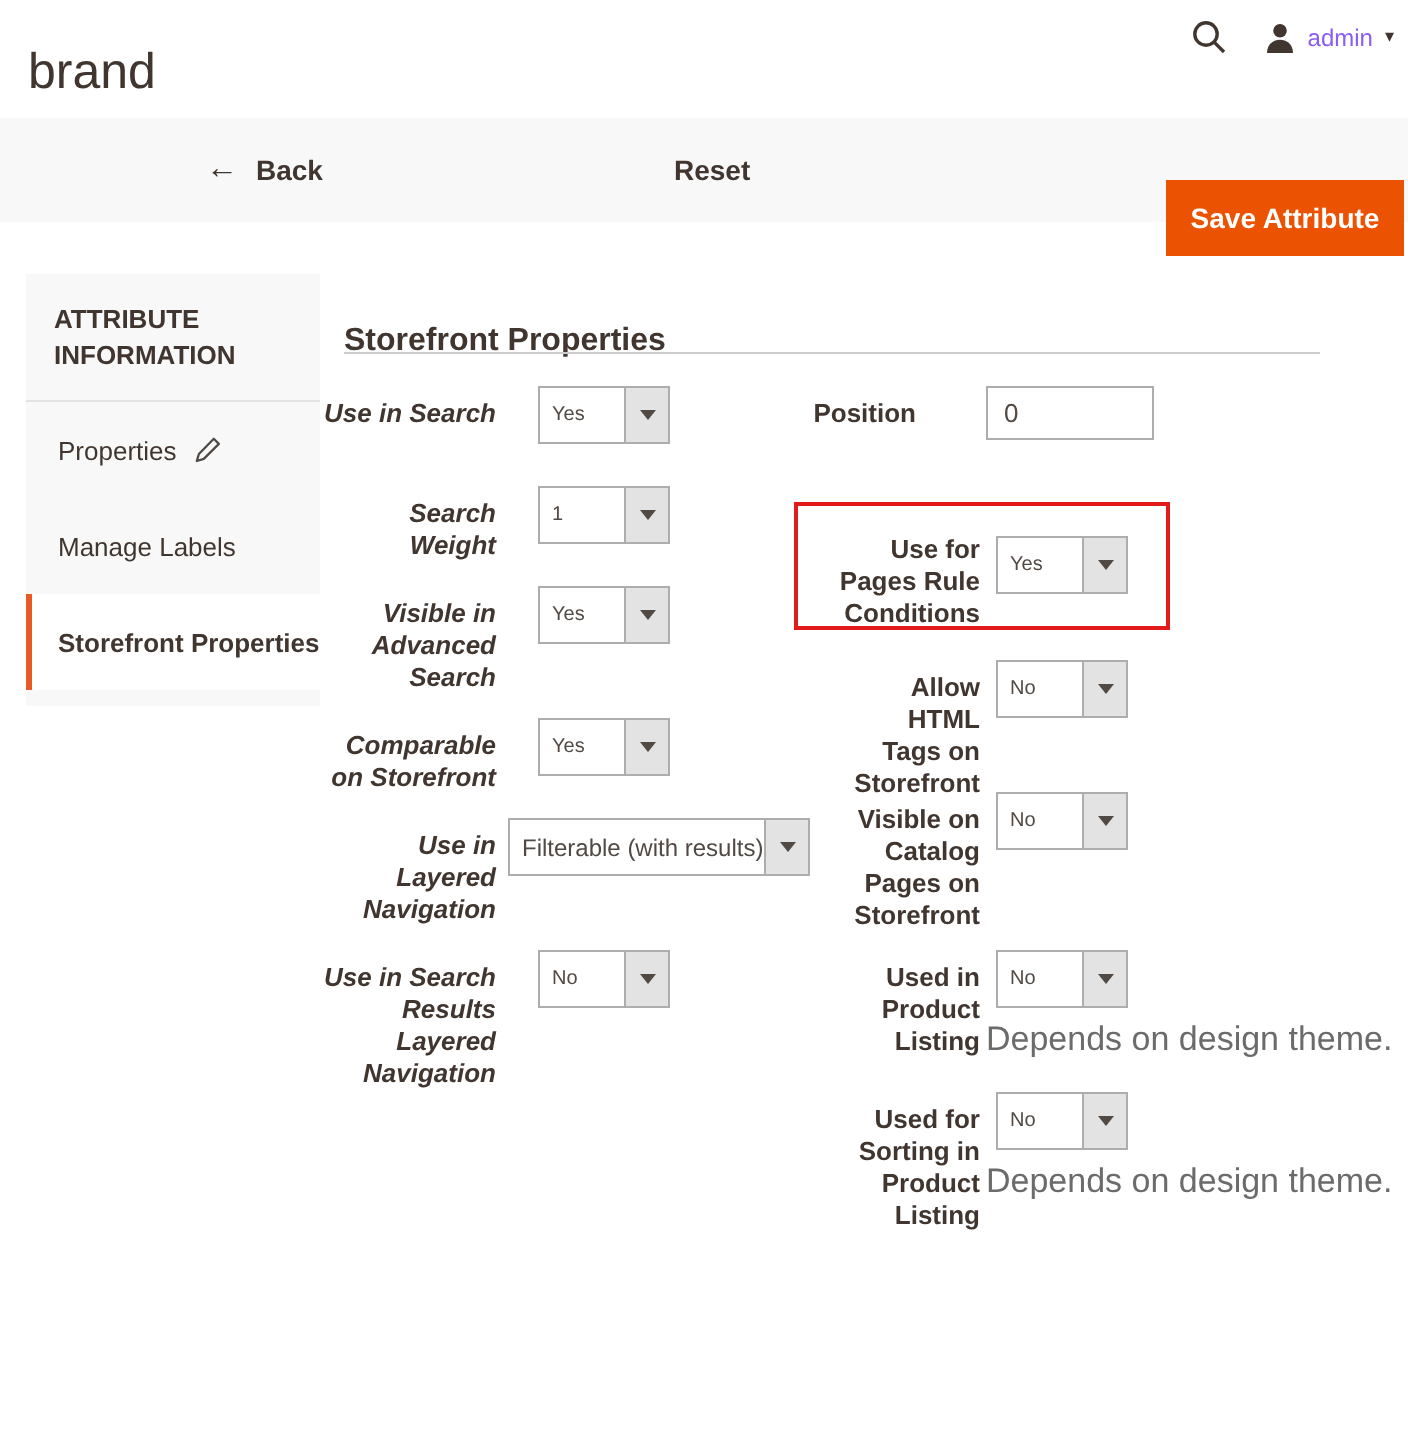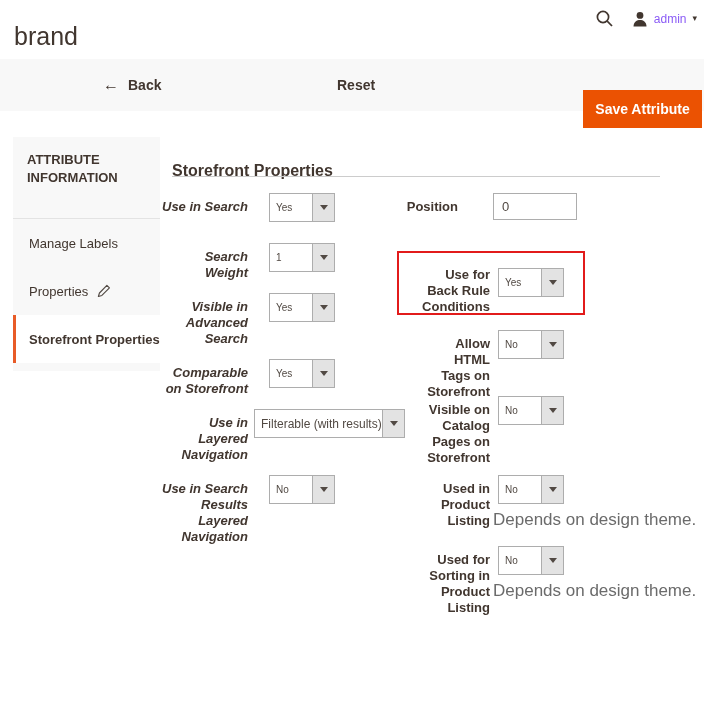--- a/index.html
+++ b/index.html
@@ -22,21 +22,21 @@
   .tb-back{left:103px;}
   .tb-delete{left:193px;}
   .tb-reset{left:337px;}
   .tb-savec{left:408px;}
   .back-arrow{font-size:16px;line-height:1;}
   .save-attr{position:absolute;left:583px;top:7px;width:119px;height:38px;background:#eb5202;
     color:#fff;font-size:14px;font-weight:700;display:flex;align-items:center;justify-content:center;
     cursor:pointer;border:none;margin-top:24px;}
   
   .sidebar{position:absolute;left:13px;top:137px;width:147px;background:#f8f8f8;padding-bottom:8px;}
-  .sidebar-title{padding:14px 16px 31px 14px;font-size:13px;font-weight:700;line-height:1.4;
+  .sidebar-title{padding:14px 16px 13px 14px;font-size:13px;font-weight:700;line-height:1.4;
     color:#41362f;border-bottom:1px solid #e3e3e3;}
   .side-item{height:48px;display:flex;align-items:center;padding-left:16px;font-size:13px;
     color:#41362f;cursor:pointer;}
   .side-item.active{background:#ffffff;border-left:3px solid #e85b27;padding-left:13px;font-weight:600;}
   .pencil{margin-left:9px;display:flex;}
   
   .main-heading{position:absolute;left:172px;top:146px;font-size:16px;font-weight:600;color:#41362f;}
   .heading-rule{position:absolute;left:172px;top:176px;width:488px;height:0;border-top:1px solid #cccccc;}
   .form-row{position:absolute;left:0;width:704px;}
   .f-label{position:absolute;font-size:13px;font-weight:600;line-height:16px;text-align:right;
@@ -97,30 +97,30 @@
     <span class="back-arrow">←</span>
     <span>Back</span>
   </span>
   <span class="tb-btn tb-reset">Reset</span>
   <button class="save-attr">Save Attribute</button>
 </div>
 
 <div class="sidebar">
   <div class="sidebar-title">ATTRIBUTE INFORMATION</div>
   <div class="side-item">
-    <span>Manage Labels</span>
-  </div>
-  <div class="side-item">
     <span>Properties</span>
     <span class="pencil">
       <svg width="14" height="14" viewBox="0 0 16 16">
         <path d="M11.3 1.6 L14.2 4.5 L5.6 13.1 L1.6 14.3 L2.8 10.3 Z" fill="none" stroke="#514943" stroke-width="1.3" stroke-linejoin="round"></path>
       </svg>
     </span>
   </div>
+  <div class="side-item">
+    <span>Manage Labels</span>
+  </div>
   <div class="side-item active">
     <span>Storefront Properties</span>
   </div>
 </div>
 
 <h3 class="main-heading">Storefront Properties</h3>
 <div class="heading-rule"></div>
 
 <div class="form-row" style="top:193px">
   <div class="f-label l-label">Use in Search</div>
@@ -205,21 +205,21 @@
 
 <div class="form-row" style="top:193px">
   <div class="f-label pos-label">Position</div>
   <div class="f-field pos-field">
     <input class="text-input" type="text" value="0" style="">
   </div>
 </div>
 
 <div class="form-row" style="top:265px">
   <div class="f-label r-label tight">Use for
-Back Rule
+Pages Rule
 Conditions</div>
   <div class="f-field r-field mt3">
     <span class="select">
       <span class="val">Yes</span>
       <span class="arrow-box">
           <span class="tri"></span>
         </span>
     </span>
   </div>
 </div>

